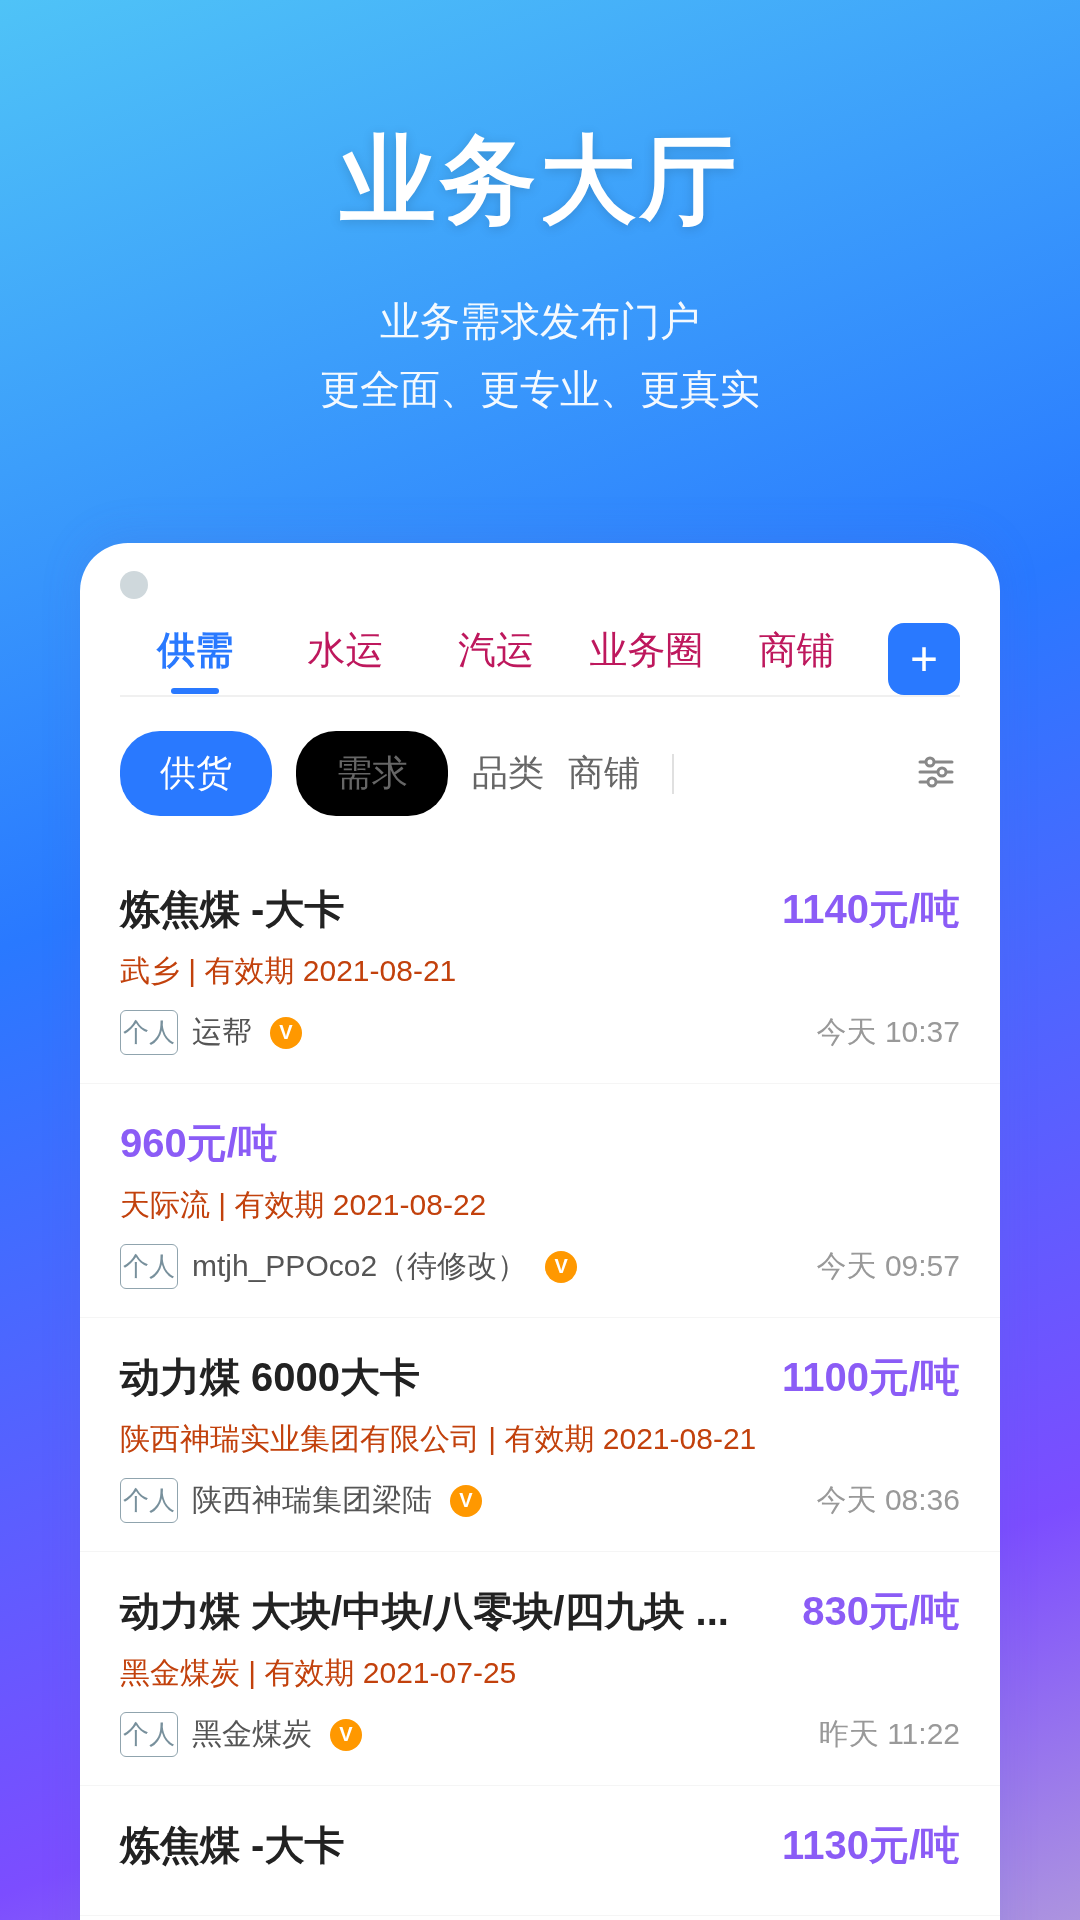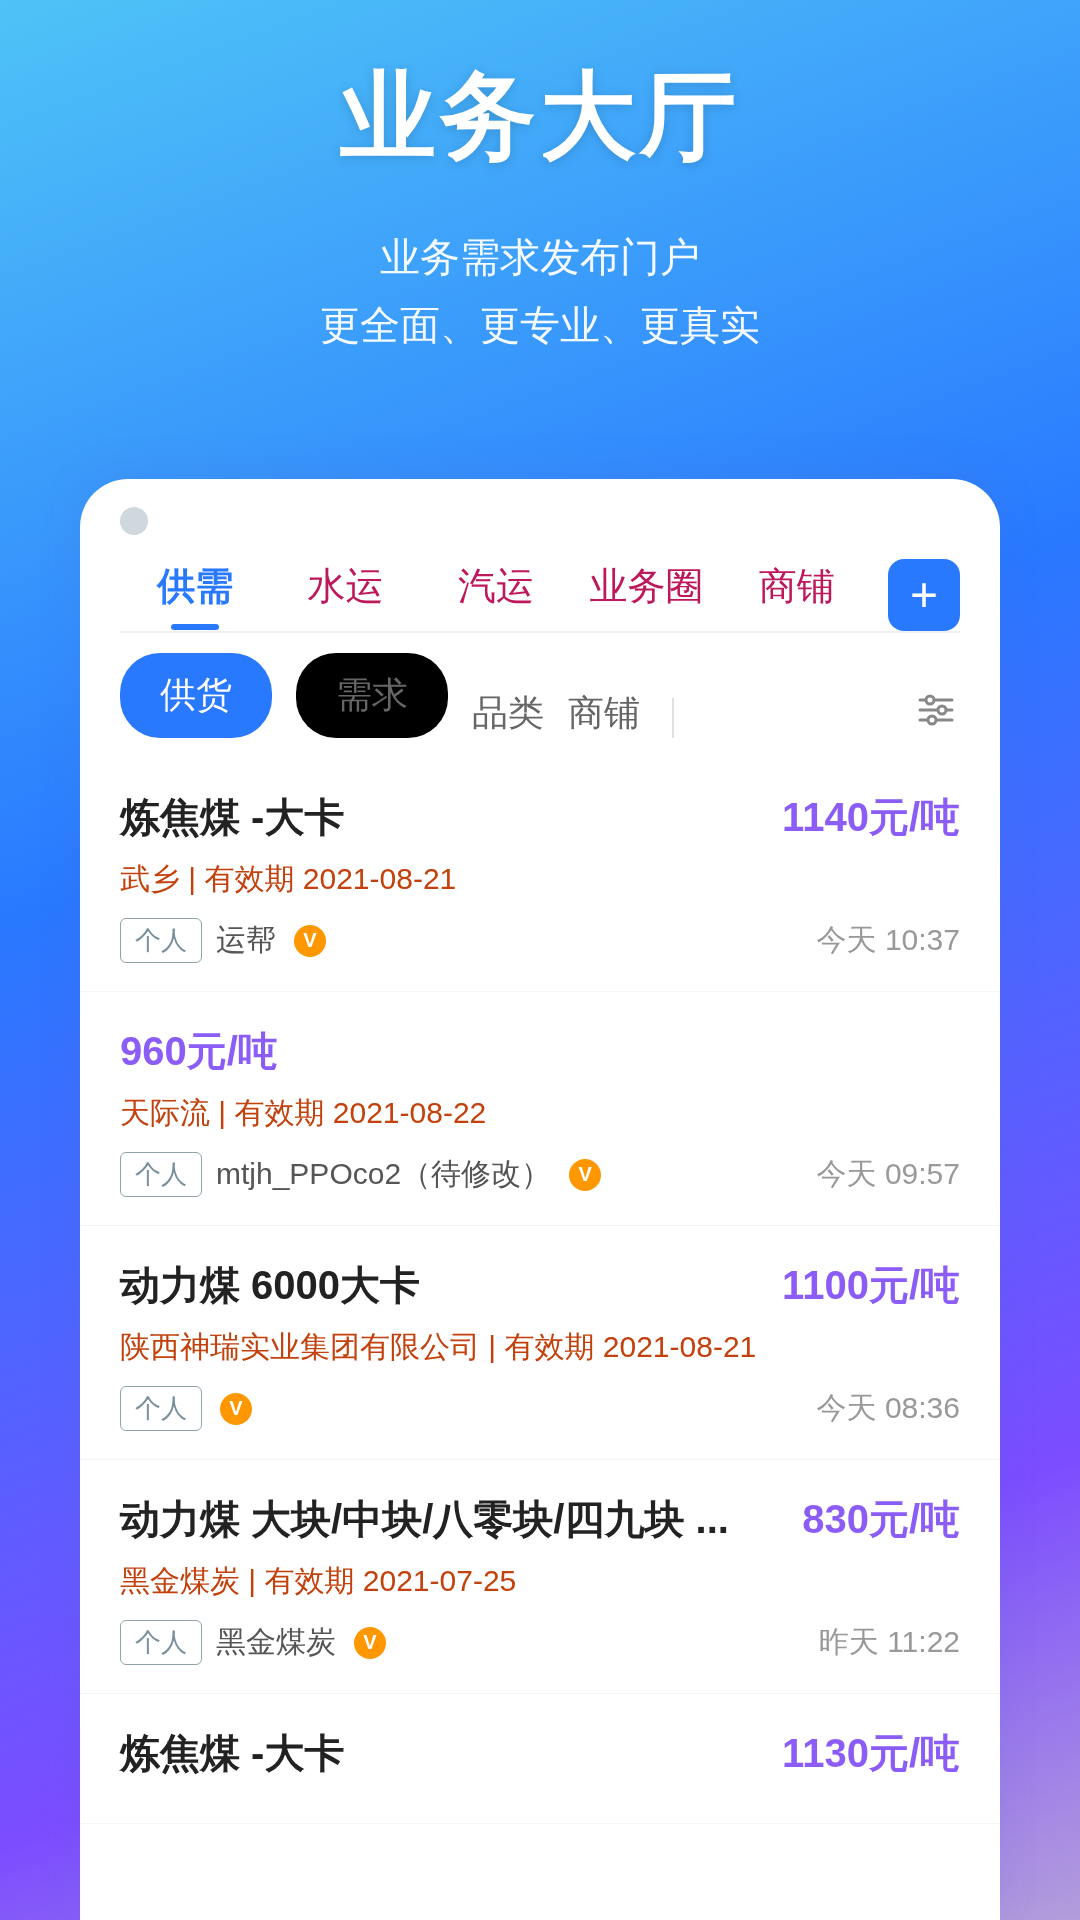--- a/index.html
+++ b/index.html
@@ -11,21 +11,21 @@
       background: linear-gradient(160deg, #4fc3f7 0%, #2979ff 40%, #7c4dff 80%, #b39ddb 100%);
       display: flex;
       flex-direction: column;
       align-items: center;
       overflow: hidden;
     }
 
     
     .header {
       width: 100%;
-      padding: 53px 60px 60px;
+      padding: 117px 60px 60px;
       text-align: center;
       color: white;
     }
     .header-title {
       font-size: 96px;
       font-weight: 900;
       letter-spacing: 4px;
       margin-bottom: 40px;
       text-shadow: 0 2px 12px rgba(0,0,0,0.15);
     }
@@ -112,22 +112,22 @@
     
     .divider {
       height: 2px;
       background: #f0f0f0;
       margin: 0 40px;
     }
 
     
     .filter-row {
       display: flex;
-      align-items: flex-end;
-      padding: 20px 40px;
+      align-items: center;
+      padding: 34px 40px;
       gap: 24px;
     }
     .filter-btn {
       padding: 18px 40px;
       border-radius: 40px;
       font-size: 36px;
       cursor: pointer;
       border: none;
     }
     .filter-btn.active {
@@ -185,21 +185,21 @@
       margin-bottom: 18px;
     }
     .list-item-row3 {
       display: flex;
       align-items: center;
       gap: 14px;
     }
     .tag-personal {
       border: 1.5px solid #90a4ae;
       border-radius: 6px;
-      padding: 4px 14px;
+      padding: 4px 2px;
       font-size: 26px;
       color: #78909c;
     }
     .item-username {
       font-size: 30px;
       color: #555;
     }
     .v-badge {
       width: 32px;
       height: 32px;
@@ -305,20 +305,21 @@
     </div>
   </div>
       <div class="list-item">
     <div class="list-item-row1">
       <span class="list-item-title">动力煤  6000大卡</span>
       <span class="list-item-price">1100元/吨</span>
     </div>
     <div class="list-item-row2">陕西神瑞实业集团有限公司 | 有效期 2021-08-21</div>
     <div class="list-item-row3">
       <span class="tag-personal">个人</span>
+      <span class="item-username">陕西神瑞集团梁陆</span>
       <span class="v-badge">V</span>
       <span class="item-time">今天 08:36</span>
     </div>
   </div>
       <div class="list-item">
     <div class="list-item-row1">
       <span class="list-item-title">动力煤 大块/中块/八零块/四九块 ...</span>
       <span class="list-item-price">830元/吨</span>
     </div>
     <div class="list-item-row2">黑金煤炭 | 有效期 2021-07-25</div>

